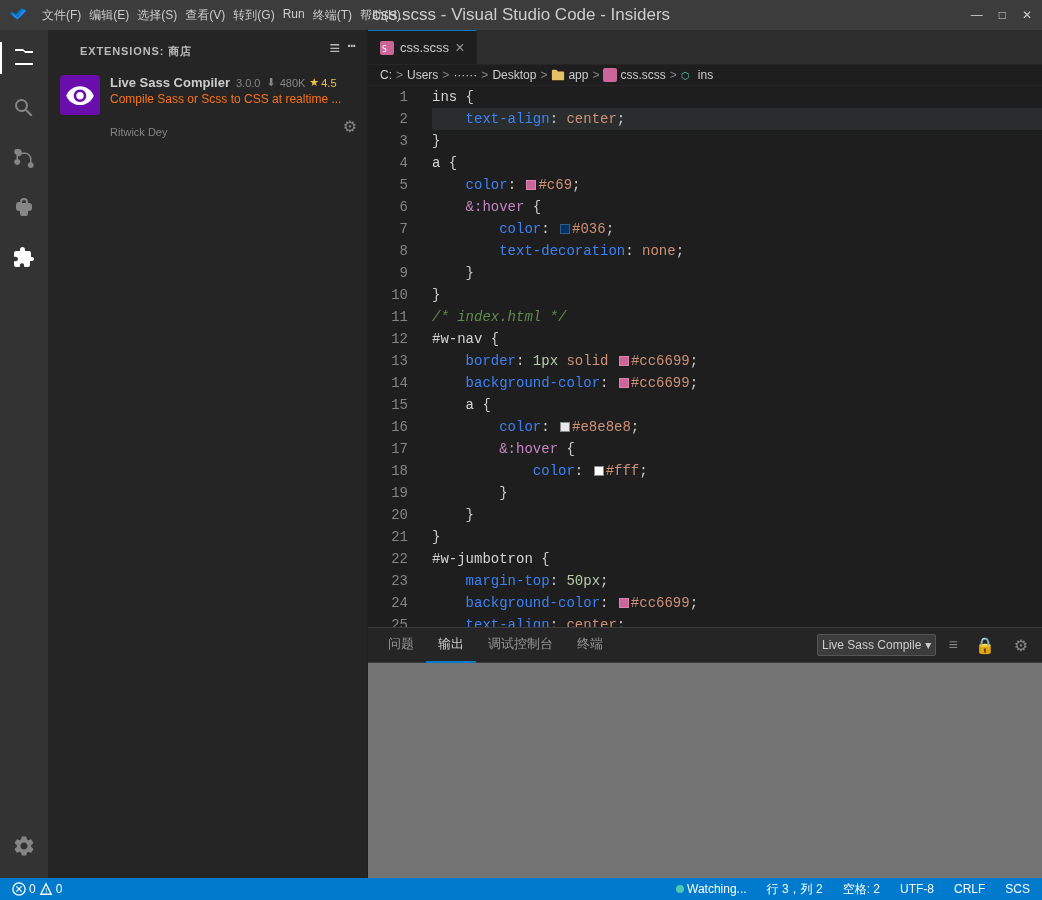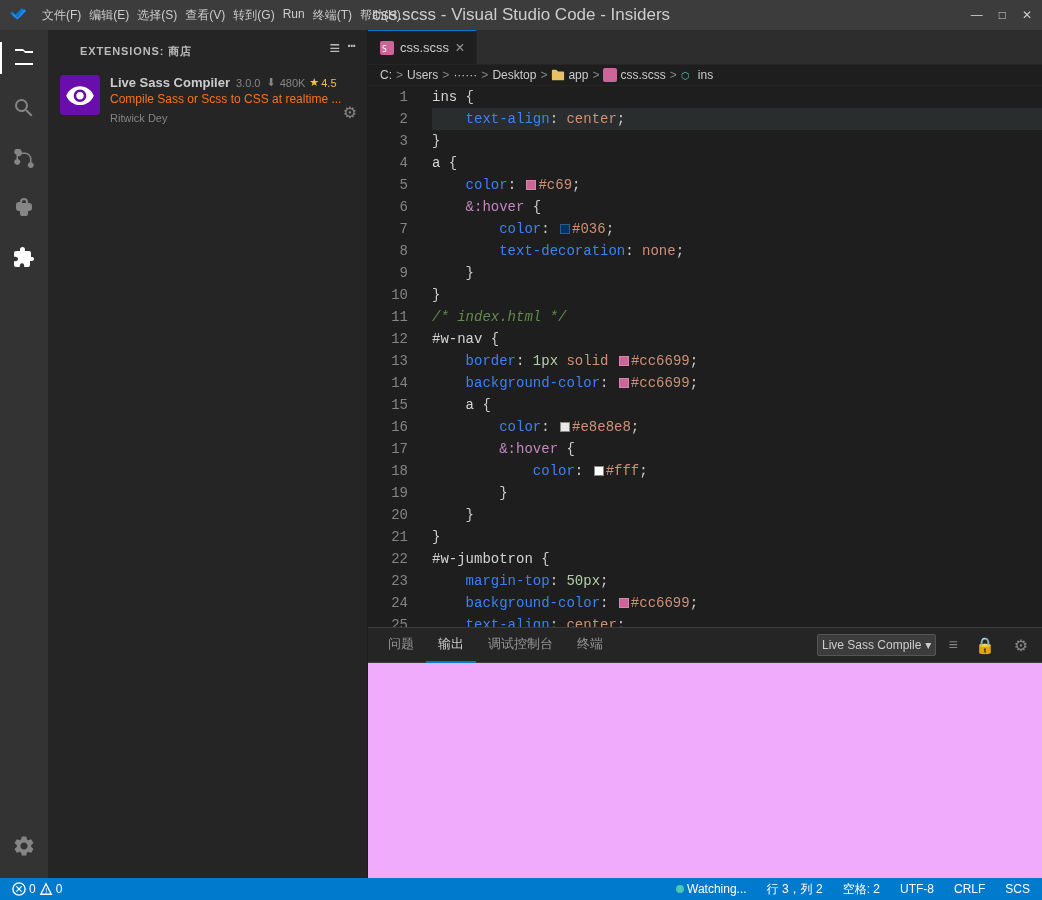--- a/index.html
+++ b/index.html
@@ -196,21 +196,21 @@
       font-size: 12px;
       color: #f97316;
       margin-top: 2px;
       white-space: nowrap;
       overflow: hidden;
       text-overflow: ellipsis;
     }
     .extension-author {
       font-size: 11px;
       color: #858585;
-      margin-top: 6px;
+      margin-top: 20px;
     }
     .extension-gear {
       position: absolute;
       right: 10px;
       bottom: 10px;
       color: #858585;
       cursor: pointer;
       font-size: 16px;
     }
 
@@ -336,21 +336,21 @@
       vertical-align: middle;
       border: 1px solid rgba(255,255,255,0.2);
     }
     .color-pink { background: #cc6699; }
     .color-dark { background: #036; }
     .color-gray { background: #e8e8e8; border-color: #888; }
     .color-fff { background: #fff; border-color: #888; }
 
     
     #panel {
-      background: #f0abfc;
+      background: #737373;
       border-top: 1px solid #3c3c3c;
       display: flex;
       flex-direction: column;
     }
     #panel-tabs {
       display: flex;
       align-items: center;
       background: #252526;
       height: 35px;
       padding: 0 8px;

